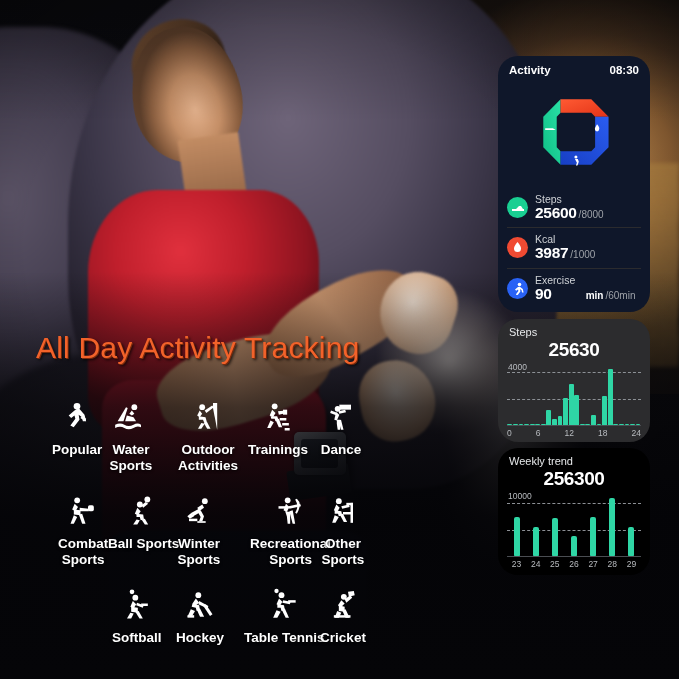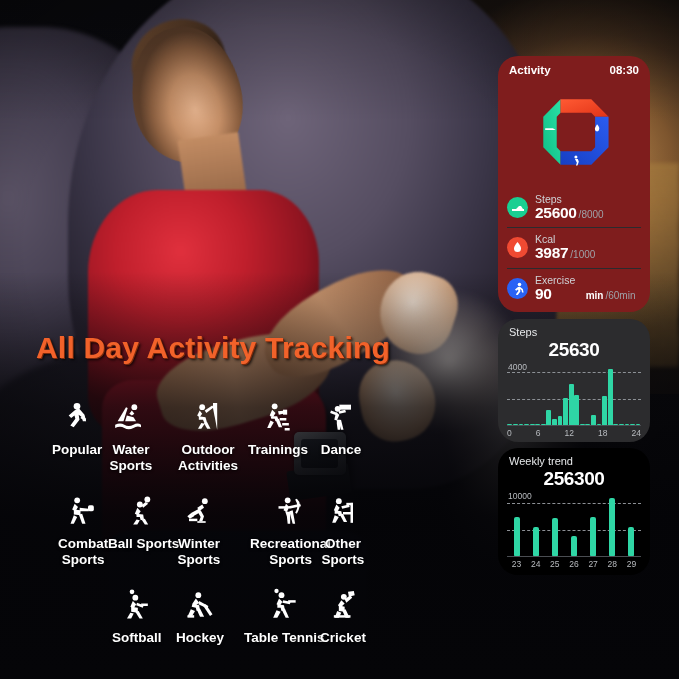--- a/index.html
+++ b/index.html
@@ -159,21 +159,21 @@
   .vignette {
     position:absolute; inset:0;
     background:
       linear-gradient(180deg, rgba(0,0,0,.25) 0%, rgba(0,0,0,0) 18%, rgba(0,0,0,0) 40%, rgba(6,6,9,.72) 60%, rgba(4,4,7,.95) 76%, #050508 100%),
       radial-gradient(ellipse 95% 80% at 42% 36%, rgba(0,0,0,0) 40%, rgba(0,0,0,.55) 100%);
   }
 
   
   #headline {
     position:absolute; left:36px; top:331px;
-    font-size:30px; font-weight:bold; letter-spacing:.2px;
+    font-size:30px; font-weight:normal; letter-spacing:.2px;
     color:#f2622a;
     font-family:"Liberation Sans", sans-serif;
     text-shadow:1px 1px 0 #7a2a0c, 2px 2px 3px rgba(0,0,0,.85);
     white-space:nowrap;
     z-index:6;
   }
 
   
   #sports-grid {
     position:absolute; left:28px; top:395px; width:420px;
@@ -195,21 +195,21 @@
     text-shadow:0 1px 3px rgba(0,0,0,.9);
     margin-top:1px; white-space:pre-line;
   }
 
   
   #panels {
     position:absolute; left:498px; top:56px; width:152px;
     z-index:7;
   }
   .card {
-    background:#7f1d1d;
+    background:#0f172a;
     border-radius:20px;
     overflow:hidden;
   }
   .card.activity { padding:0 0 4px; }
   .act-head {
     display:flex; align-items:center; justify-content:space-between;
     padding:8px 11px 4px;
   }
   .act-title { color:#fff; font-size:11.5px; font-weight:bold; }
   .act-time  { color:#fff; font-size:11.5px; font-weight:bold; }

